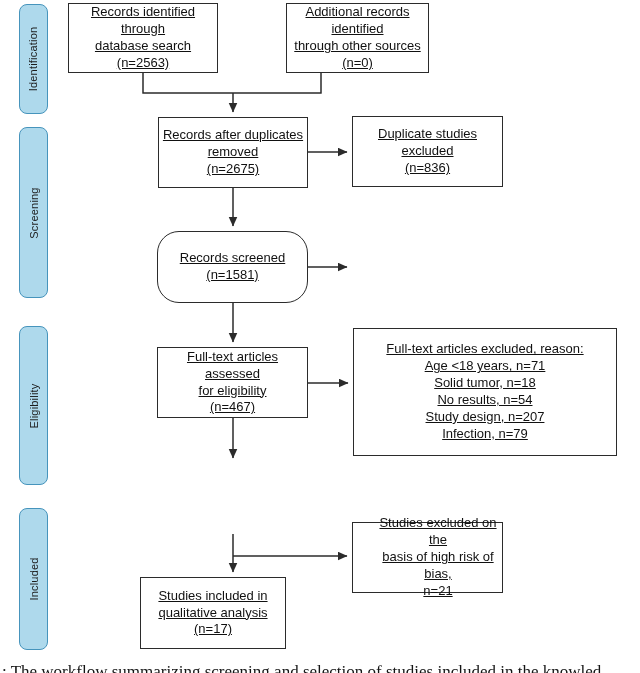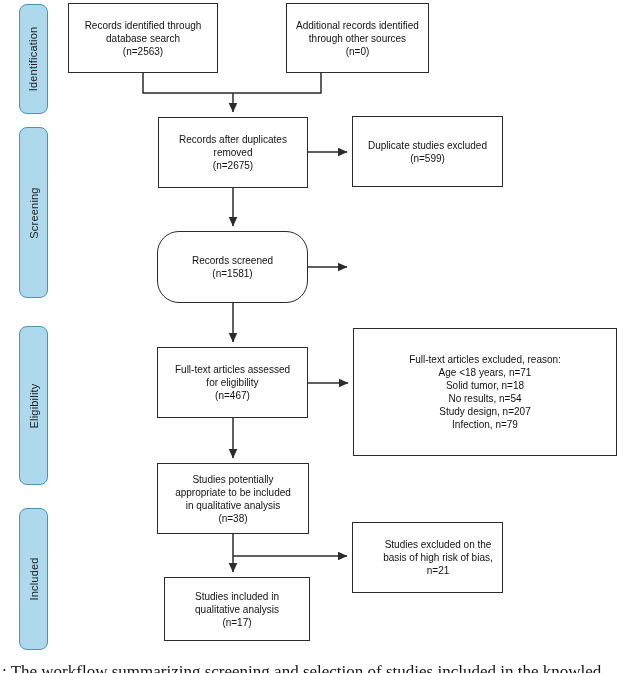--- a/index.html
+++ b/index.html
@@ -26,25 +26,26 @@
     color:#1c1c1c;
     letter-spacing:0.2px;
   }
   .fbox{
     position:absolute;
     background:#ffffff;
     border:1.5px solid #2b2b2b;
     box-sizing:border-box;
     display:flex;align-items:center;justify-content:center;
     text-align:center;
-    font-size:10px;
+    font-size:13px;
     line-height:1.3;
     color:#111111;
     white-space:pre-line;
     padding:2px 3px;
+    text-decoration:underline;
   }
   .arrow-layer{position:absolute;left:0;top:0;}
   .caption{
     position:absolute;
     left:2px;top:662px;
     width:680px;
     font-family:"Liberation Serif", serif;
     font-size:17px;
     color:#141414;
     white-space:nowrap;
@@ -95,30 +96,26 @@
 through other sources
 (n=0)</div>
   <div class="fbox" style="left:158px;top:117px;width:150px;height:71px;">Records after duplicates
 removed
 (n=2675)</div>
   <div class="fbox" style="left:157px;top:231px;width:151px;height:72px;border-radius:22px;">Records screened
 (n=1581)</div>
   <div class="fbox" style="left:157px;top:347px;width:151px;height:71px;">Full-text articles assessed
 for eligibility
 (n=467)</div>
-  <div class="fbox" style="left:157px;top:463px;width:152px;height:71px;">Studies potentially
-appropriate to be included
-in qualitative analysis
-(n=38)</div>
-  <div class="fbox" style="left:164px;top:577px;width:146px;height:64px;">Studies included in
+  <div class="fbox" style="left:140px;top:577px;width:146px;height:72px;">Studies included in
 qualitative analysis
 (n=17)</div>
 
   <div class="fbox" style="left:352px;top:116px;width:151px;height:71px;">Duplicate studies excluded
-(n=599)</div>
+(n=836)</div>
   <div class="fbox" style="left:353px;top:328px;width:264px;height:128px;">Full-text articles excluded, reason:
 Age &lt;18 years, n=71
 Solid tumor, n=18
 No results, n=54
 Study design, n=207
 Infection, n=79</div>
   <div class="fbox" style="left:352px;top:522px;width:151px;height:71px;padding-left:24px;">Studies excluded on the
 basis of high risk of bias,
 n=21</div>
 

